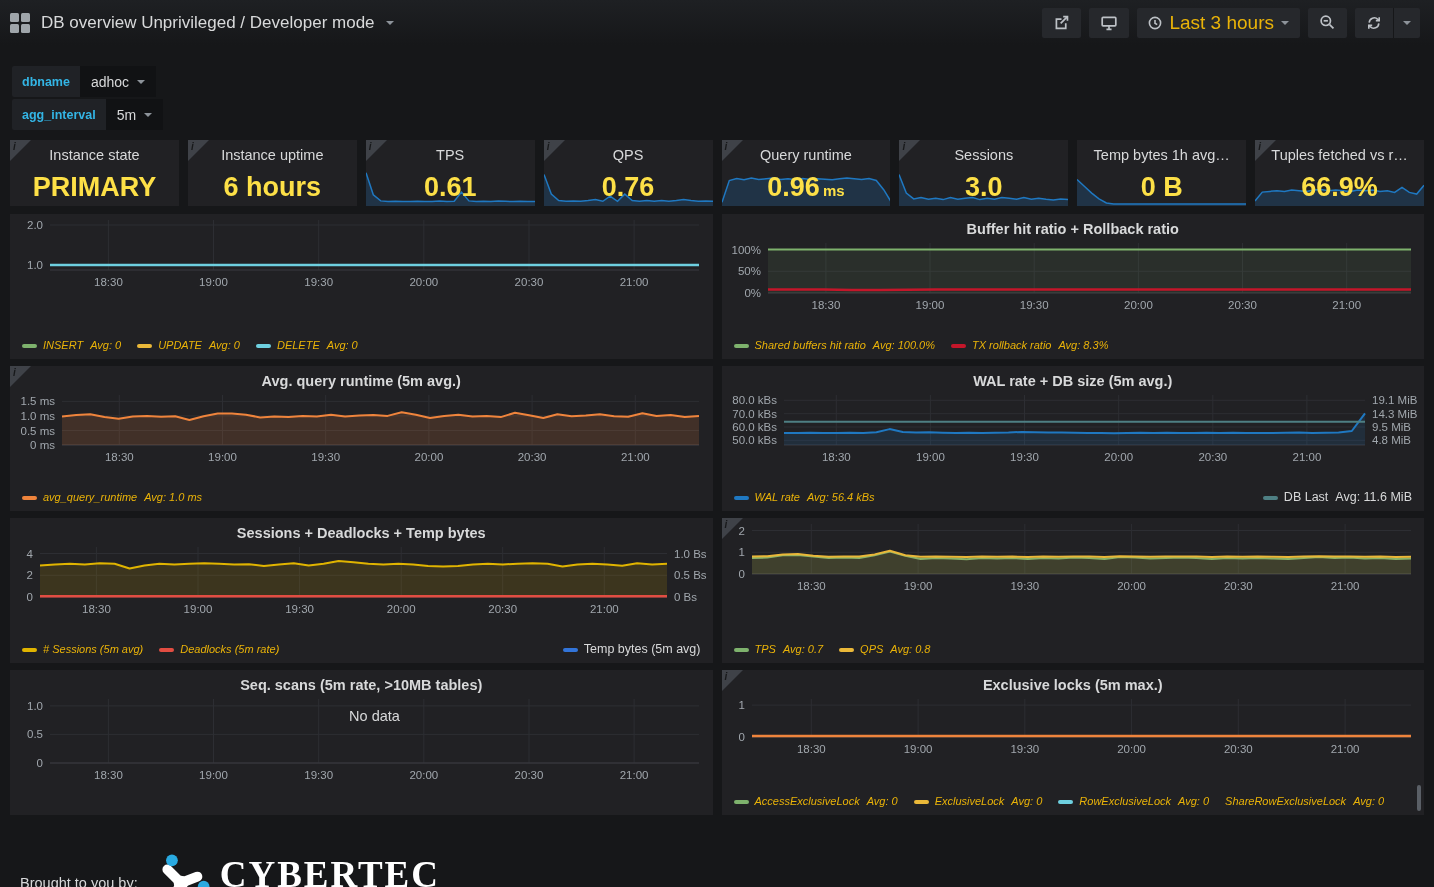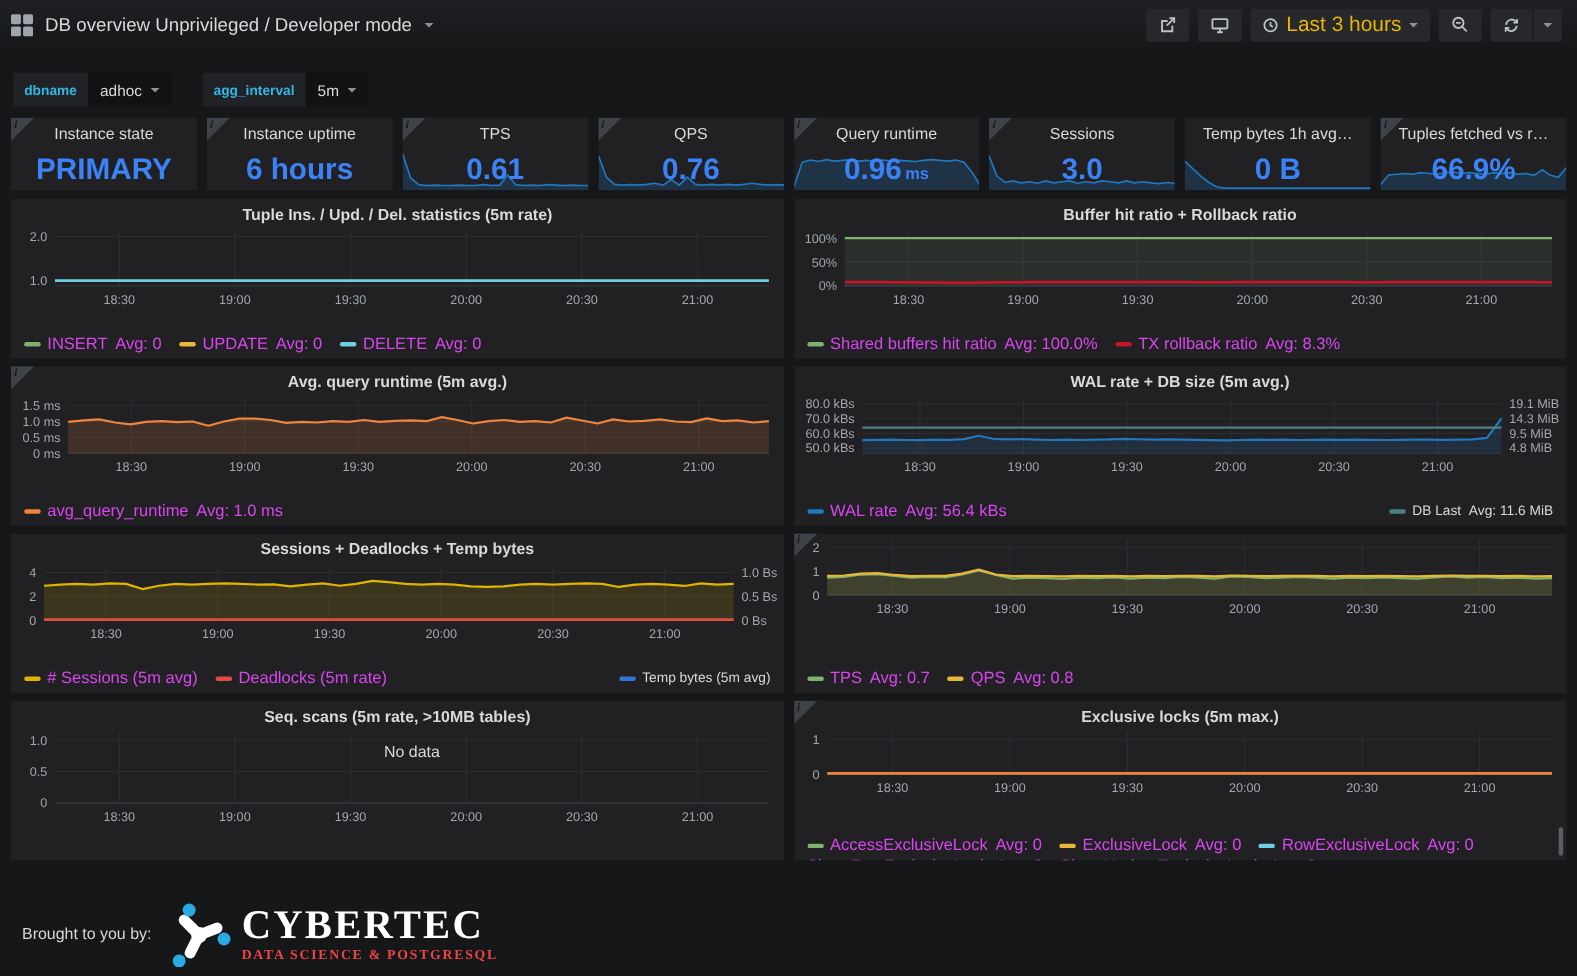--- a/index.html
+++ b/index.html
@@ -14,45 +14,45 @@
   .dash-title { font-size:17px; color:#d8d9da; cursor:pointer; }
   .caret { width:0; height:0; border-left:4px solid transparent; border-right:4px solid transparent; border-top:4px solid #8d939a; display:inline-block; }
   .topbar-right { display:flex; align-items:center; gap:8px; }
   .tb-btn { display:flex; align-items:center; gap:7px; height:30px; padding:0 11px; background:#26282c; border:none; border-radius:2px; color:#eab308; font-size:19px; font-family:inherit; cursor:pointer; }
   .tb-btn svg { display:block; }
   .refresh-group { display:flex; }
   .refresh-group .tb-btn:first-child { border-radius:2px 0 0 2px; border-right:1px solid #161719; }
   .refresh-group .tb-btn:last-child { border-radius:0 2px 2px 0; padding:0 9px; }
 
   
-  .submenu { display:flex; gap:28px; padding:21px 12px 10px 12px; }
+  .submenu { display:flex; gap:2px; padding:21px 12px 10px 12px;flex-direction:column; }
   .var-ctrl { display:flex; height:31px; border-radius:2px; overflow:hidden; cursor:pointer; }
   .var-label { display:flex; align-items:center; padding:0 10px; background:#202226; color:#33b5e5; font-size:12.5px; font-weight:bold; }
   .var-value { display:flex; align-items:center; gap:8px; padding:0 11px; background:#111214; color:#d8d9da; font-size:14px; }
 
   
   .dash { padding:0 10px; }
   .stats-row { display:grid; grid-template-columns:repeat(8,1fr); gap:9px; height:66px; margin-bottom:8px; }
   .chart-row { display:grid; grid-template-columns:1fr 1fr; gap:9px; height:145px; margin-bottom:7px; }
   .panel { position:relative; background:#212124; overflow:hidden; }
 
   
   .info-corner { position:absolute; top:0; left:0; width:0; height:0; border-top:21px solid #3f4248; border-right:21px solid transparent; z-index:3; cursor:pointer; }
   .info-corner span { position:absolute; top:-20px; left:3px; font-size:10px; font-weight:bold; font-style:italic; color:#17181a; }
 
   
   .stat-title { margin-top:7px; text-align:center; font-size:14.5px; color:#d8d9da; white-space:nowrap; overflow:hidden; cursor:pointer; }
-  .stat-value { position:absolute; left:0; right:0; top:32px; text-align:center; font-size:27px; font-weight:bold; color:#3b82f6; z-index:2; }
+  .stat-value { position:absolute; left:0; right:0; top:32px; text-align:center; font-size:27px; font-weight:bold; color:#fde047; z-index:2; }
   .stat-unit { font-size:15px; font-weight:bold; margin-left:3px; }
   .spark { position:absolute; left:0; right:0; bottom:0; height:36px; z-index:1; }
 
   
   .ptitle { margin-top:7px; text-align:center; font-size:14.5px; font-weight:bold; color:#d8d9da; cursor:pointer; }
   .plot { position:relative; margin-top:2px; }
-  .legend { position:absolute; left:12px; right:10px; bottom:5px; display:flex; flex-wrap:wrap; column-gap:16px; row-gap:2px; font-size:15px; color:#d946ef; line-height:17px; }
+  .legend { position:absolute; left:12px; right:10px; bottom:5px; display:flex; flex-wrap:wrap; column-gap:16px; row-gap:2px; font-size:11px; color:#eab308; line-height:17px;font-style:italic; }
   .legend-right { position:absolute; right:12px; bottom:5px; display:flex; gap:16px; font-size:12.5px; color:#d8d9da; line-height:17px; }
   .legend.clip2 { bottom:-14px; max-height:36px; overflow:hidden; }
   .li { display:inline-flex; align-items:center; cursor:pointer; white-space:nowrap; }
   .li i { display:inline-block; width:15px; height:4px; border-radius:2px; margin-right:6px; }
   .li .la { margin-left:7px; }
   .scroll-thumb { position:absolute; right:3px; bottom:4px; width:4px; height:26px; background:#5a5f66; border-radius:2px; z-index:4; cursor:pointer; }
 
   
   .footer { display:flex; align-items:center; gap:14px; padding:32px 0 0 20px; }
   .brought { font-size:14.5px; color:#d8d9da; }
@@ -226,21 +226,20 @@
           <svg width="169" height="36" style="display:block">
             <polygon points="0,36 0.0,30.9 7.3,22.1 14.7,21.4 22.0,20.7 29.4,21.4 36.7,20.0 44.1,20.7 51.4,21.4 58.8,20.0 66.1,19.4 73.5,20.7 80.8,20.0 88.2,20.7 95.5,21.4 102.9,20.0 110.2,20.7 117.6,20.0 124.9,21.4 132.3,20.7 139.6,22.4 147.0,17.3 154.3,22.4 161.7,24.1 169.0,15.3 169,36" fill="rgba(31,120,193,0.22)"></polygon>
             <polyline points="0.0,30.9 7.3,22.1 14.7,21.4 22.0,20.7 29.4,21.4 36.7,20.0 44.1,20.7 51.4,21.4 58.8,20.0 66.1,19.4 73.5,20.7 80.8,20.0 88.2,20.7 95.5,21.4 102.9,20.0 110.2,20.7 117.6,20.0 124.9,21.4 132.3,20.7 139.6,22.4 147.0,17.3 154.3,22.4 161.7,24.1 169.0,15.3" fill="none" stroke="#1f78c1" stroke-width="1.5"></polyline>
           </svg>
         </div>
     </section>
   </div>
 
   <div class="chart-row">
     <section class="panel">
-      <h2 class="ptitle">Tuple Ins. / Upd. / Del. statistics (5m rate)</h2>
       <div class="plot">
           <svg width="703" height="74" style="display:block">
             <line x1="40" y1="9.0" x2="689" y2="9.0" stroke="#2d2e33" stroke-width="1"></line>
             <line x1="40" y1="49.0" x2="689" y2="49.0" stroke="#2d2e33" stroke-width="1"></line>
             <line x1="98.4" y1="4" x2="98.4" y2="54" stroke="#2d2e33" stroke-width="1"></line>
             <text x="98.4" y="70" font-size="11.5" fill="#a1a7ad" text-anchor="middle">18:30</text>
             <line x1="203.5" y1="4" x2="203.5" y2="54" stroke="#2d2e33" stroke-width="1"></line>
             <text x="203.5" y="70" font-size="11.5" fill="#a1a7ad" text-anchor="middle">19:00</text>
             <line x1="308.7" y1="4" x2="308.7" y2="54" stroke="#2d2e33" stroke-width="1"></line>
             <text x="308.7" y="70" font-size="11.5" fill="#a1a7ad" text-anchor="middle">19:30</text>

